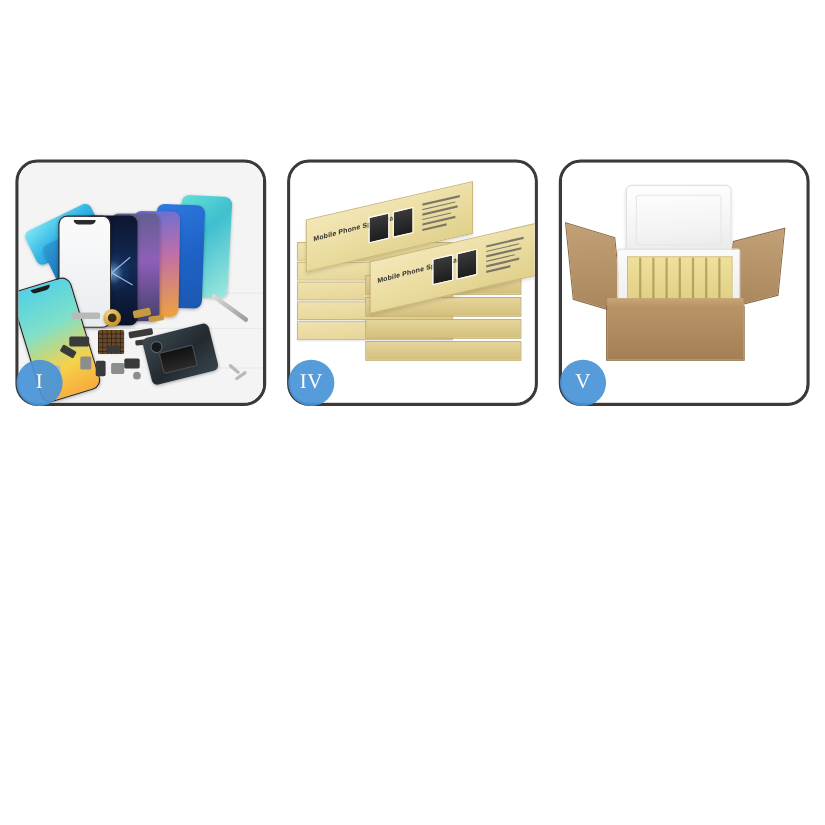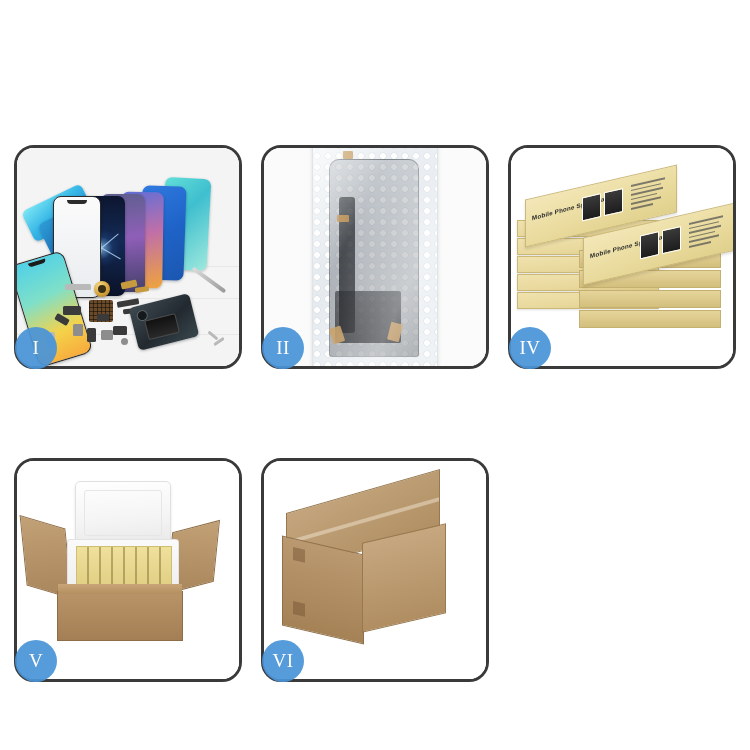--- a/index.html
+++ b/index.html
@@ -514,36 +514,20 @@
 
         <div class="chassis">
           <div class="cam"></div>
           <div class="bat"></div>
         </div>
         <div class="tweez"></div>
       </div>
       <div class="badge">I</div>
     </div>
 
-    <div class="panel p2">
-      <div class="panel-inner">
-        <div class="bg"></div>
-        <div class="bubblebag">
-          <div class="screen-in"></div>
-          <div class="flex-strip"></div>
-          <div class="flex-strip2"></div>
-          <div class="tape" style="left:30px;top:10px;width:10px;height:8px"></div>
-          <div class="tape" style="left:24px;top:74px;width:12px;height:7px"></div>
-          <div class="tape" style="left:18px;top:186px;width:12px;height:16px;transform:rotate(-18deg)"></div>
-          <div class="tape" style="left:76px;top:182px;width:12px;height:18px;transform:rotate(14deg)"></div>
-          <div class="bubble-sheen"></div>
-        </div>
-      </div>
-      <div class="badge">II</div>
-    </div>
 
 
     <div class="panel p4">
       <div class="panel-inner">
         <div class="bg"></div>
         <div class="stack">
 
           <div class="sbox" style="left:0px;top:48px;width:140px;height:15px"></div>
           <div class="sbox" style="left:0px;top:66px;width:140px;height:15px"></div>
           <div class="sbox" style="left:0px;top:84px;width:140px;height:15px"></div>
@@ -602,29 +586,15 @@
               <i style="left:58px"></i>
               <i style="left:70px"></i>
             <i style="left:82px"></i>
           </div>
         </div>
         <div class="carton-body"></div>
       </div>
       <div class="badge">V</div>
     </div>
 
-    <div class="panel p6">
-      <div class="panel-inner">
-        <div class="bg"></div>
-        <div class="ctn-top">
-          <div class="seam"></div>
-        </div>
-        <div class="ctn-front">
-          <div class="ctn-tab" style="left:10px;top:8px"></div>
-          <div class="ctn-tab" style="left:10px;top:62px"></div>
-        </div>
-        <div class="ctn-side"></div>
-      </div>
-      <div class="badge">VI</div>
-    </div>
 
   </div>
 </div>
 
 </body></html>

